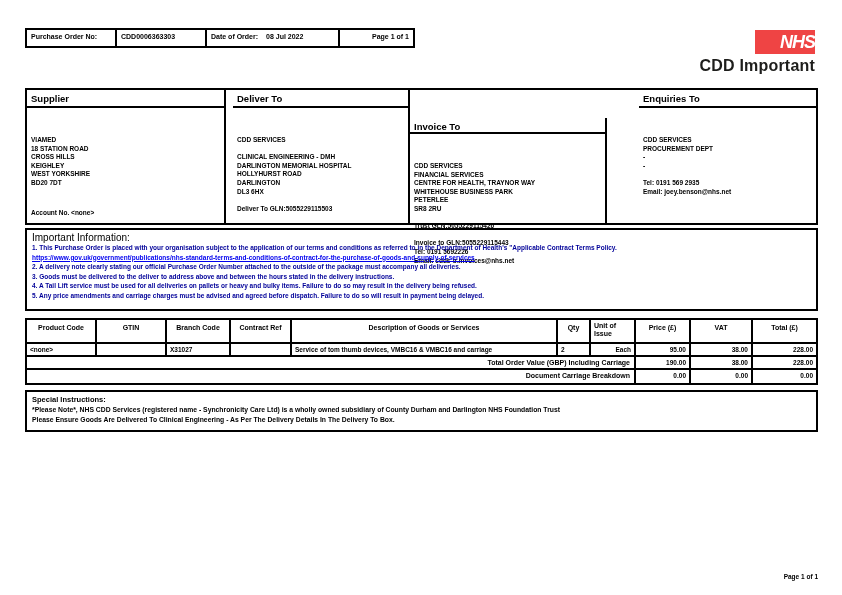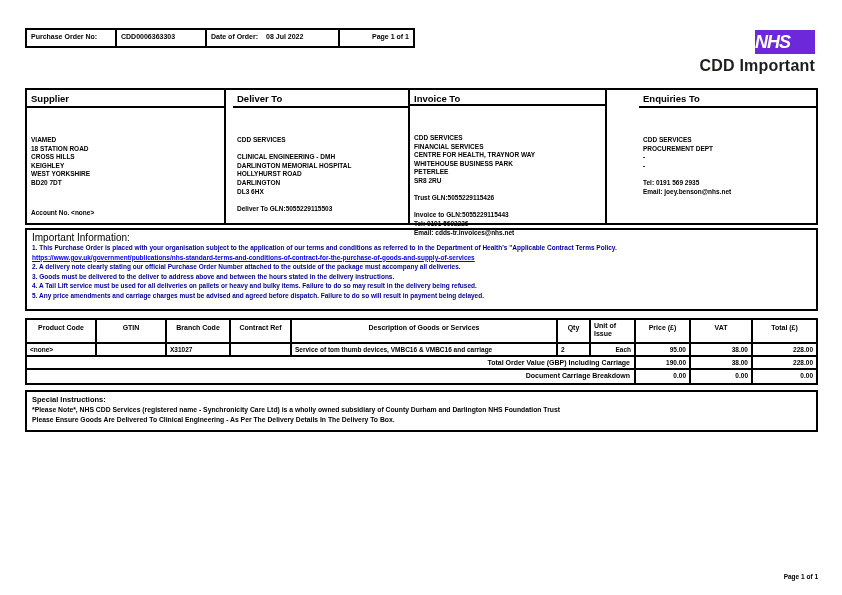--- a/index.html
+++ b/index.html
@@ -17,32 +17,32 @@
   .po-bar .cell{padding:3px 4px;box-sizing:border-box;border-right:2px solid #000;overflow:hidden;white-space:nowrap;}
   .po-bar .cell:last-child{border-right:none;}
   .po-cell-label{width:90px;}
   .po-cell-number{width:90px;}
   .po-cell-date{width:133px;}
   .po-cell-page{width:73px;text-align:right;}
   
   .brand{position:absolute;right:27px;top:30px;text-align:right;}
   .nhs-logo{
     display:inline-block;width:60px;height:24px;line-height:24px;
-    background:#6d28d9;color:#fff;font-weight:bold;font-style:italic;
-    font-size:18px;text-align:left;letter-spacing:-1px;
+    background:#ef4444;color:#fff;font-weight:bold;font-style:italic;
+    font-size:18px;text-align:right;letter-spacing:-1px;
   }
   .brand-name{margin-top:3px;font-size:16px;font-weight:600;color:#1d1d1b;letter-spacing:.2px;}
   
   .addresses{
     position:absolute;left:25px;top:88px;width:793px;height:137px;
     border:2px solid #000;box-sizing:border-box;display:flex;
   }
   .addr-col{box-sizing:border-box;border-right:2px solid #000;display:flex;flex-direction:column;gap:23px;}
   .addr-col:last-child{border-right:none;}
-  .addr-col.c1{width:199px;}.addr-col.c2{width:184px;padding-left:7px;}.addr-col.c3{width:197px;}.addr-col.c4{flex:1;padding-left:32px;}
+  .addr-col.c1{width:199px;}.addr-col.c2{width:184px;padding-left:7px;}.addr-col.c3{width:197px;margin-top:28px;}.addr-col.c4{flex:1;padding-left:32px;}
   .addr-head{
     height:18px;box-sizing:border-box;border-bottom:2px solid #000;
     font-size:9.5px;font-weight:bold;padding:3px 0 0 4px;
   }
   .addr-body{flex:1;padding:5px 4px 3px 4px;font-size:6.5px;font-weight:bold;line-height:8.6px;}
   .addr-lines{white-space:pre-line;}
   .account-line{margin-top:21px;}
   
   .important{
     position:absolute;left:25px;top:228px;width:793px;height:83px;

